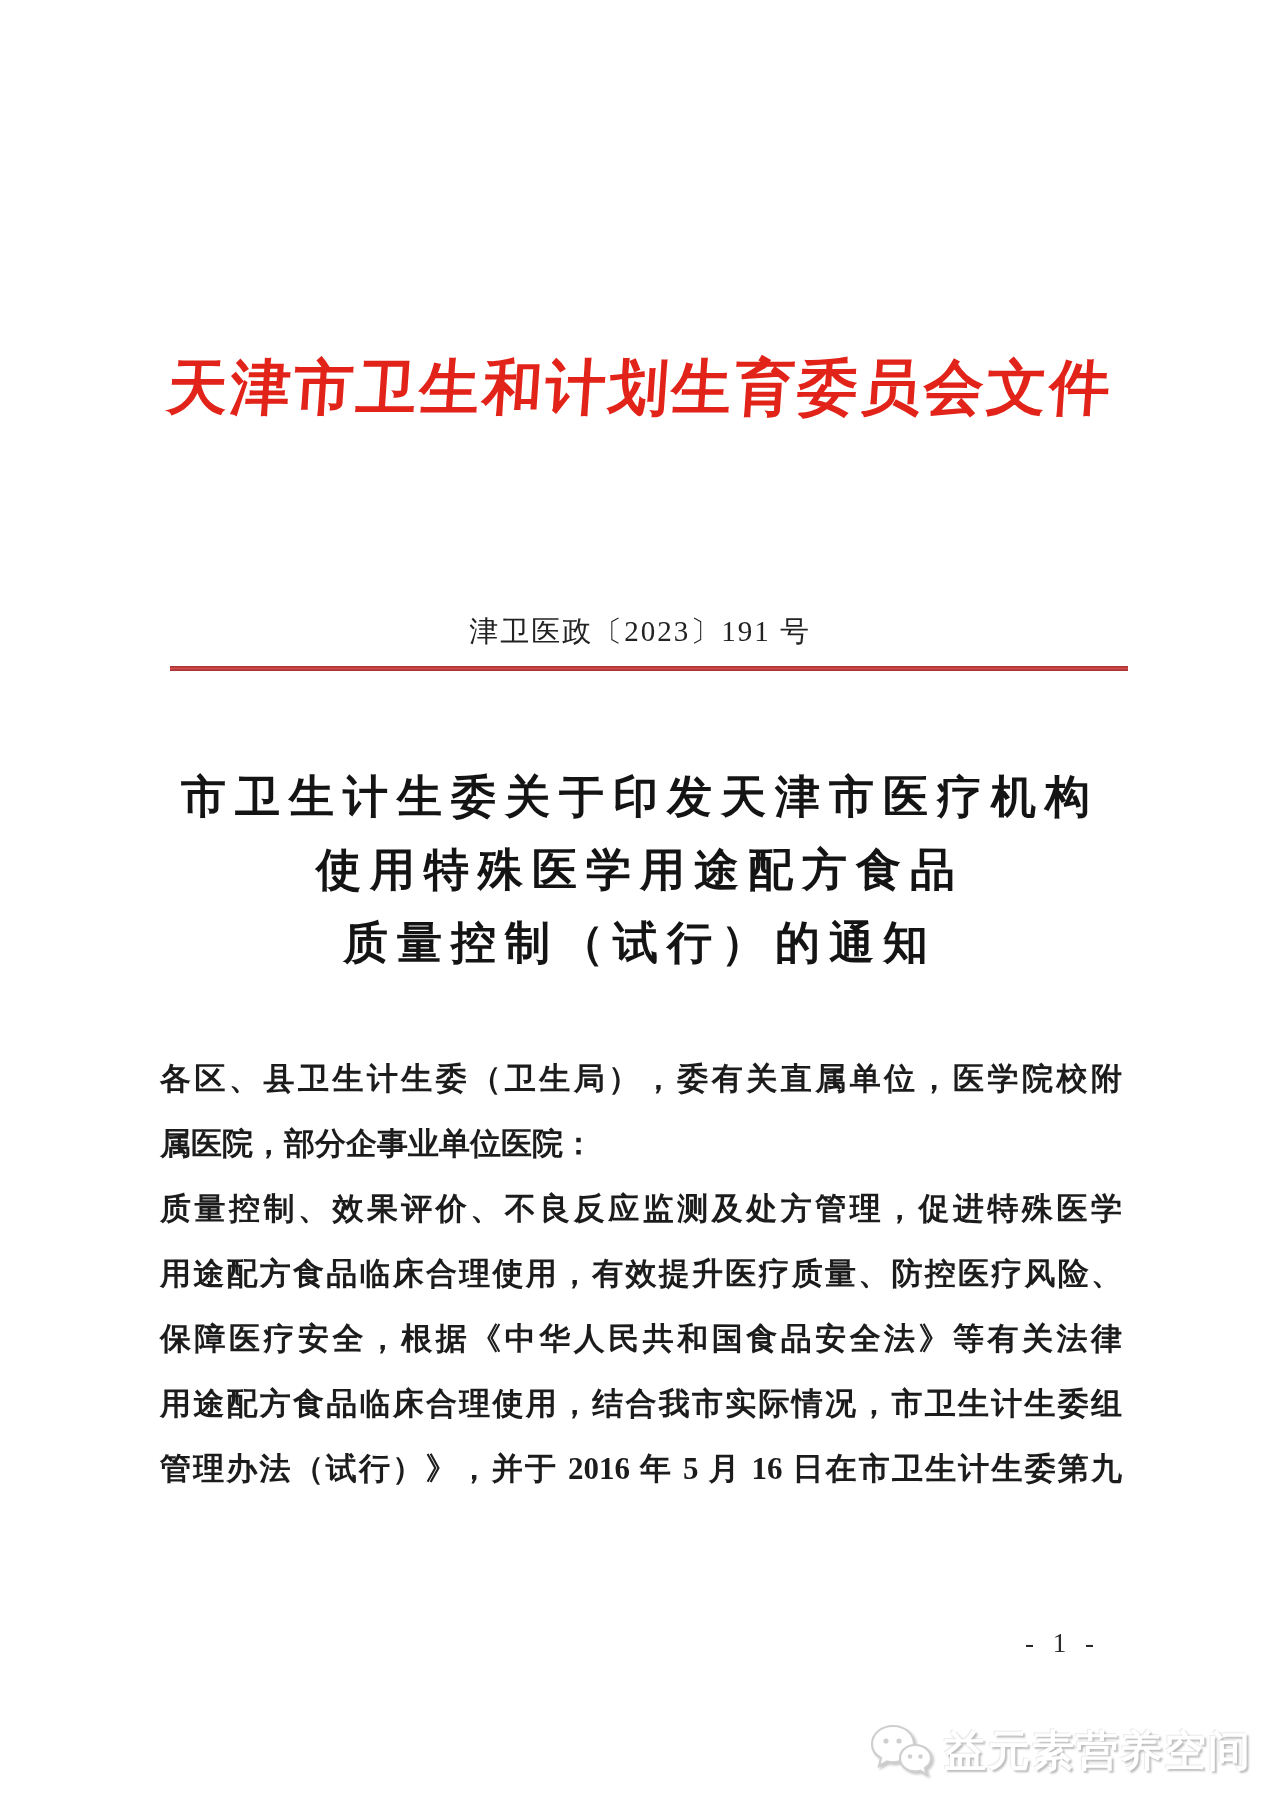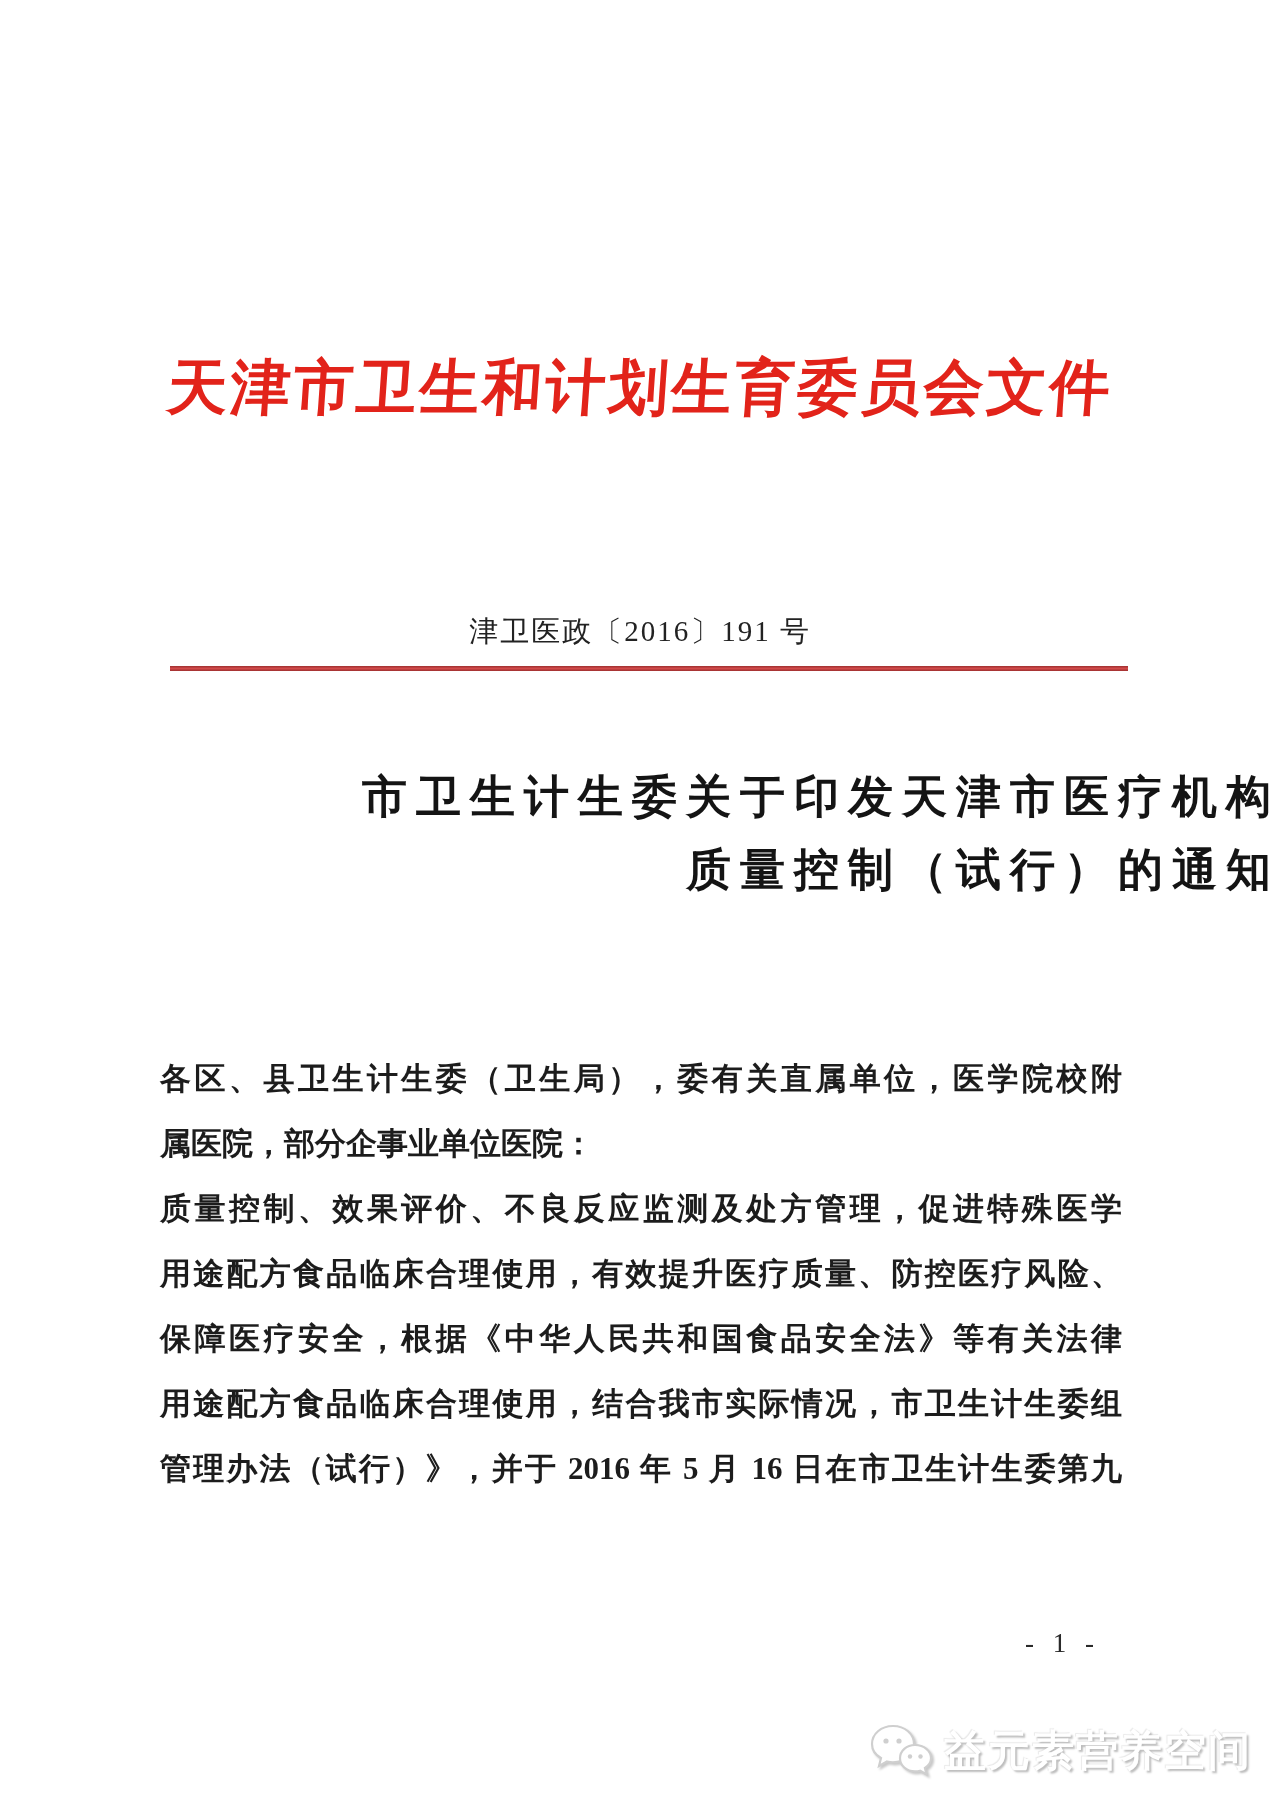--- a/index.html
+++ b/index.html
@@ -54,21 +54,21 @@
     height: 5px;
     background: linear-gradient(#9e2f2f, #d24a4a 50%, #9e2f2f);
   }
 
   
   .doc-title {
     position: absolute;
     top: 760px;
     left: 0;
     width: 100%;
-    text-align: right;
+    text-align: center;
     font-family: "DejaVu Sans", sans-serif;
     font-weight: 900;
     font-size: 45px;
     letter-spacing: 9px;
     line-height: 73px;
     color: #141414;
   }
   .doc-title .title-line { white-space: nowrap; }
 
   
@@ -129,26 +129,27 @@
     white-space: nowrap;
   }
 </style>
 </head>
 <body>
 
 <div class="page">
 
   <div class="org-header">天津市卫生和计划生育委员会文件</div>
 
-  <div class="doc-number">津卫医政〔2016〕191 号</div>
+  <div class="doc-number">津卫医政〔2023〕191 号</div>
 
   <div class="red-rule"></div>
 
   <div class="doc-title">
     <div class="title-line">市卫生计生委关于印发天津市医疗机构</div>
+    <div class="title-line">使用特殊医学用途配方食品</div>
     <div class="title-line">质量控制（试行）的通知</div>
   </div>
 
   <div class="body-text">
     <div class="body-line">各区、县卫生计生委（卫生局），委有关直属单位，医学院校附</div>
     <div class="body-line short">属医院，部分企事业单位医院：</div>
     <div class="body-line">质量控制、效果评价、不良反应监测及处方管理，促进特殊医学</div>
     <div class="body-line">用途配方食品临床合理使用，有效提升医疗质量、防控医疗风险、</div>
     <div class="body-line">保障医疗安全，根据《中华人民共和国食品安全法》等有关法律</div>
     <div class="body-line">用途配方食品临床合理使用，结合我市实际情况，市卫生计生委组</div>

